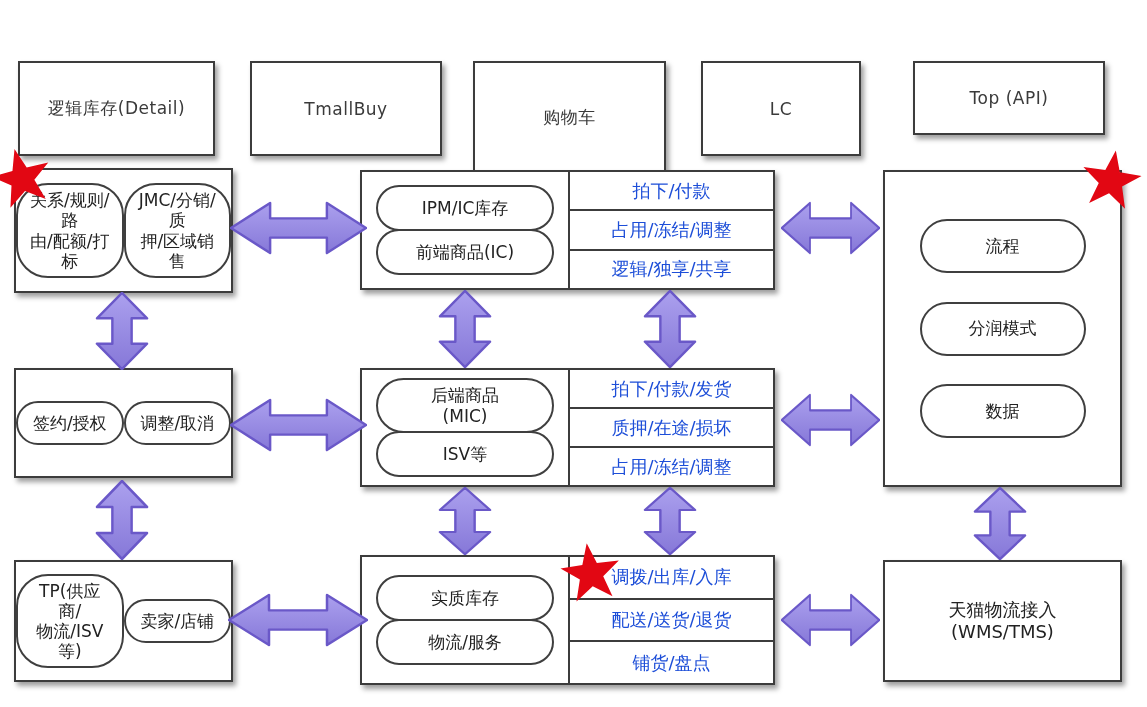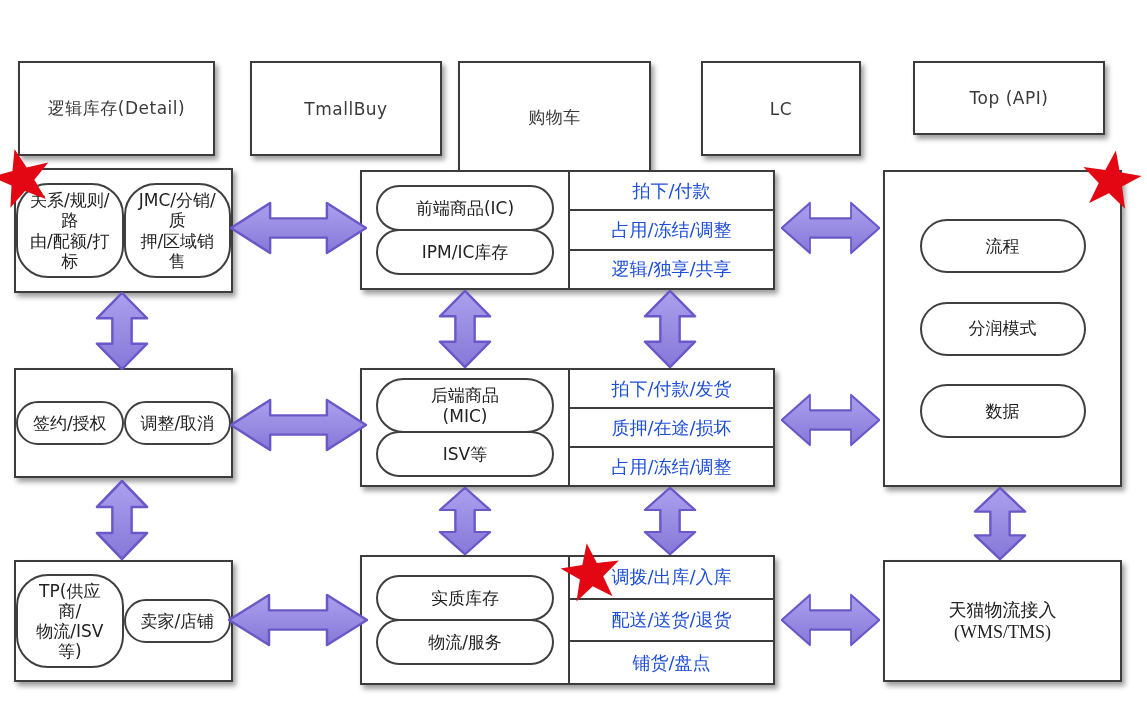--- a/index.html
+++ b/index.html
@@ -35,21 +35,21 @@
   .split-right{flex:1;display:flex;flex-direction:column;}
   .cell{
     flex:1;display:flex;align-items:center;justify-content:center;
     font-size:18px;color:#1d4ed8;border-bottom:2px solid #3c3c3c;
   }
   .cell:last-child{border-bottom:none;}
   .tallbox{display:flex;flex-direction:column;align-items:center;justify-content:space-evenly;padding:18px 0;}
   .tallbox .oval{width:166px;min-height:54px;}
   .centerlabel{
     display:flex;align-items:center;justify-content:center;text-align:center;
-    font-size:18px;line-height:1.25;white-space:pre-line;color:#222;font-family:Liberation Serif, serif;
+    font-size:18px;line-height:1.25;white-space:pre-line;color:#222;
   }
   .arrow{position:absolute;}
   svg{display:block;}
   .star{position:absolute;}
 </style>
 </head>
 <body>
 
 <svg width="0" height="0" style="position:absolute">
   <defs>
@@ -63,21 +63,21 @@
     </linearGradient>
   </defs>
 </svg>
 
 <div class="box topbox" style="left:18px;top:20px;width:197px;height:95px">
   <span>逻辑库存(Detail)</span>
 </div>
 <div class="box topbox" style="left:250px;top:20px;width:192px;height:95px">
   <span>TmallBuy</span>
 </div>
-<div class="box topbox" style="left:458px;top:20px;width:193px;height:112px">
+<div class="box topbox" style="left:473px;top:20px;width:193px;height:112px">
   <span>购物车</span>
 </div>
 <div class="box topbox" style="left:701px;top:20px;width:160px;height:95px">
   <span>LC</span>
 </div>
 <div class="box topbox" style="left:913px;top:20px;width:192px;height:74px">
   <span>Top (API)</span>
 </div>
 
 <div class="box stackbox" style="left:14px;top:168px;width:219px;height:125px">
@@ -91,22 +91,22 @@
   <div class="oval" style="width:180px;min-height:44px">调整/取消</div>
 </div>
 <div class="box stackbox" style="left:14px;top:560px;width:219px;height:122px">
   <div class="oval" style="width:180px">TP(供应商/
 物流/ISV等)</div>
   <div class="oval" style="width:180px;min-height:44px">卖家/店铺</div>
 </div>
 
 <div class="box splitbox" style="left:360px;top:170px;width:415px;height:120px">
   <div class="split-left">
+    <div class="oval">IPM/IC库存</div>
     <div class="oval">前端商品(IC)</div>
-    <div class="oval">IPM/IC库存</div>
   </div>
   <div class="split-right">
     <div class="cell">拍下/付款</div>
     <div class="cell">占用/冻结/调整</div>
     <div class="cell">逻辑/独享/共享</div>
   </div>
 </div>
 
 <div class="box splitbox" style="left:360px;top:368px;width:415px;height:119px">
   <div class="split-left">

